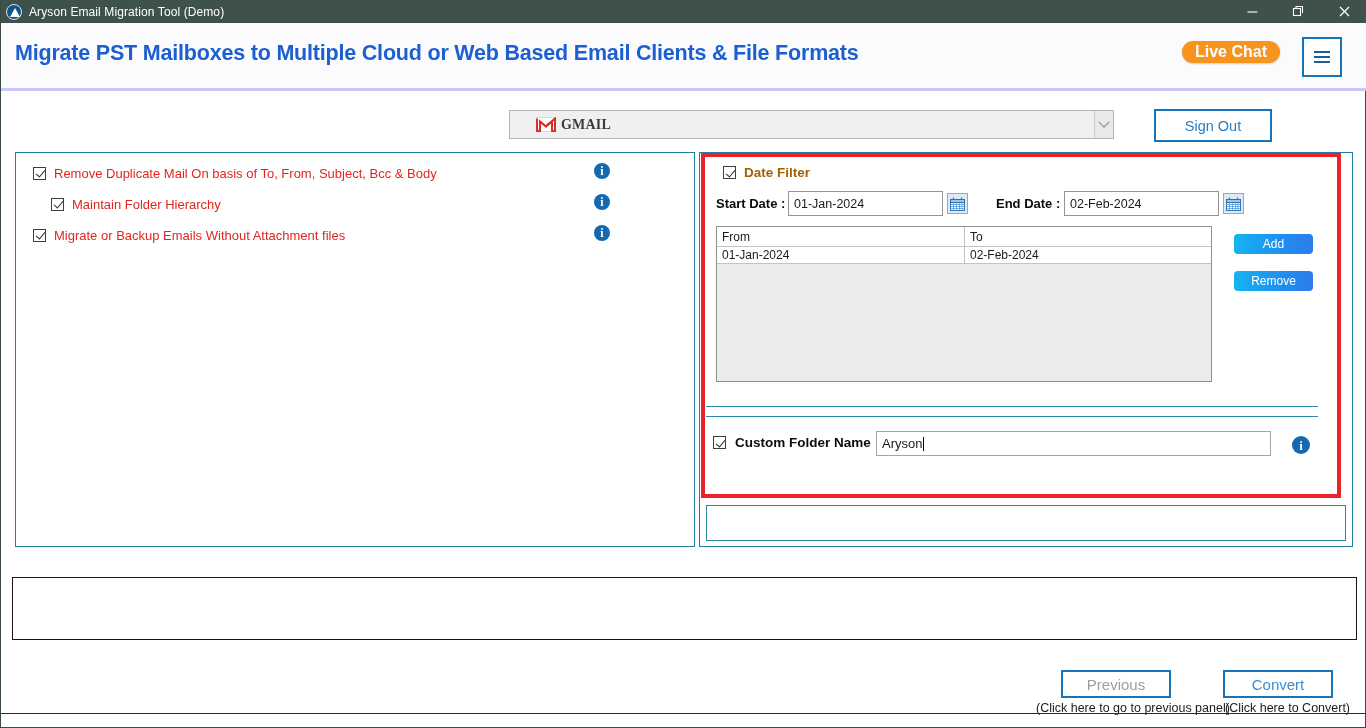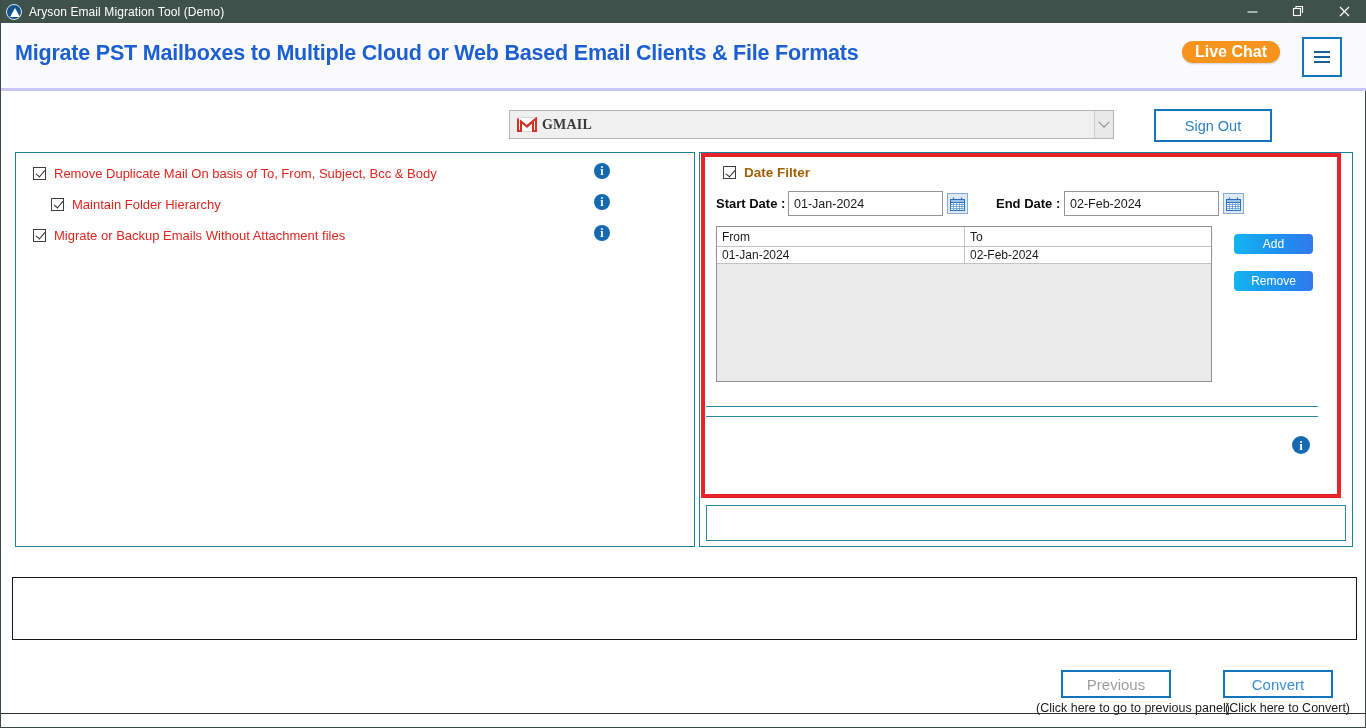--- a/index.html
+++ b/index.html
@@ -151,20 +151,21 @@
     background: #f0f0f0;
     border: 1px solid #b5b5b5;
     display: flex; align-items: center;
   }
   .client-select-inner {
     flex: 1;
     height: 100%;
     display: flex; align-items: center;
     padding-left: 7px;
     gap: 5px;
+    margin-left: 19px;
   }
   .gmail-icon { width: 20px; height: 15px; flex: 0 0 auto; }
   .client-name {
     font-size: 14px;
     font-weight: bold;
     color: #3b3b3b;
     font-family: "Liberation Serif", serif;
     letter-spacing: 0.2px;
   }
   .select-arrow {
@@ -585,20 +586,28 @@
         <div class="dt-col2">02-Feb-2024</div>
       </div>
     </div>
 
     <div class="side-btn add">Add</div>
     <div class="side-btn remove">Remove</div>
 
     <div class="divider d1"></div>
     <div class="divider d2"></div>
 
+    <div class="cfn-row">
+      <span class="chkbox on cfn-chk"></span>
+      <span class="cfn-label">Custom Folder Name</span>
+      <span class="cfn-input">
+          <span>Aryson</span>
+          <span class="caret"></span>
+        </span>
+    </div>
     <div class="info-icon cfn">i</div>
 
     <div class="inner-bottom"></div>
   </div>
 
   <div class="redbox"></div>
 
   <div class="log-panel"></div>
 
   <div class="nav-btn prev">Previous</div>

